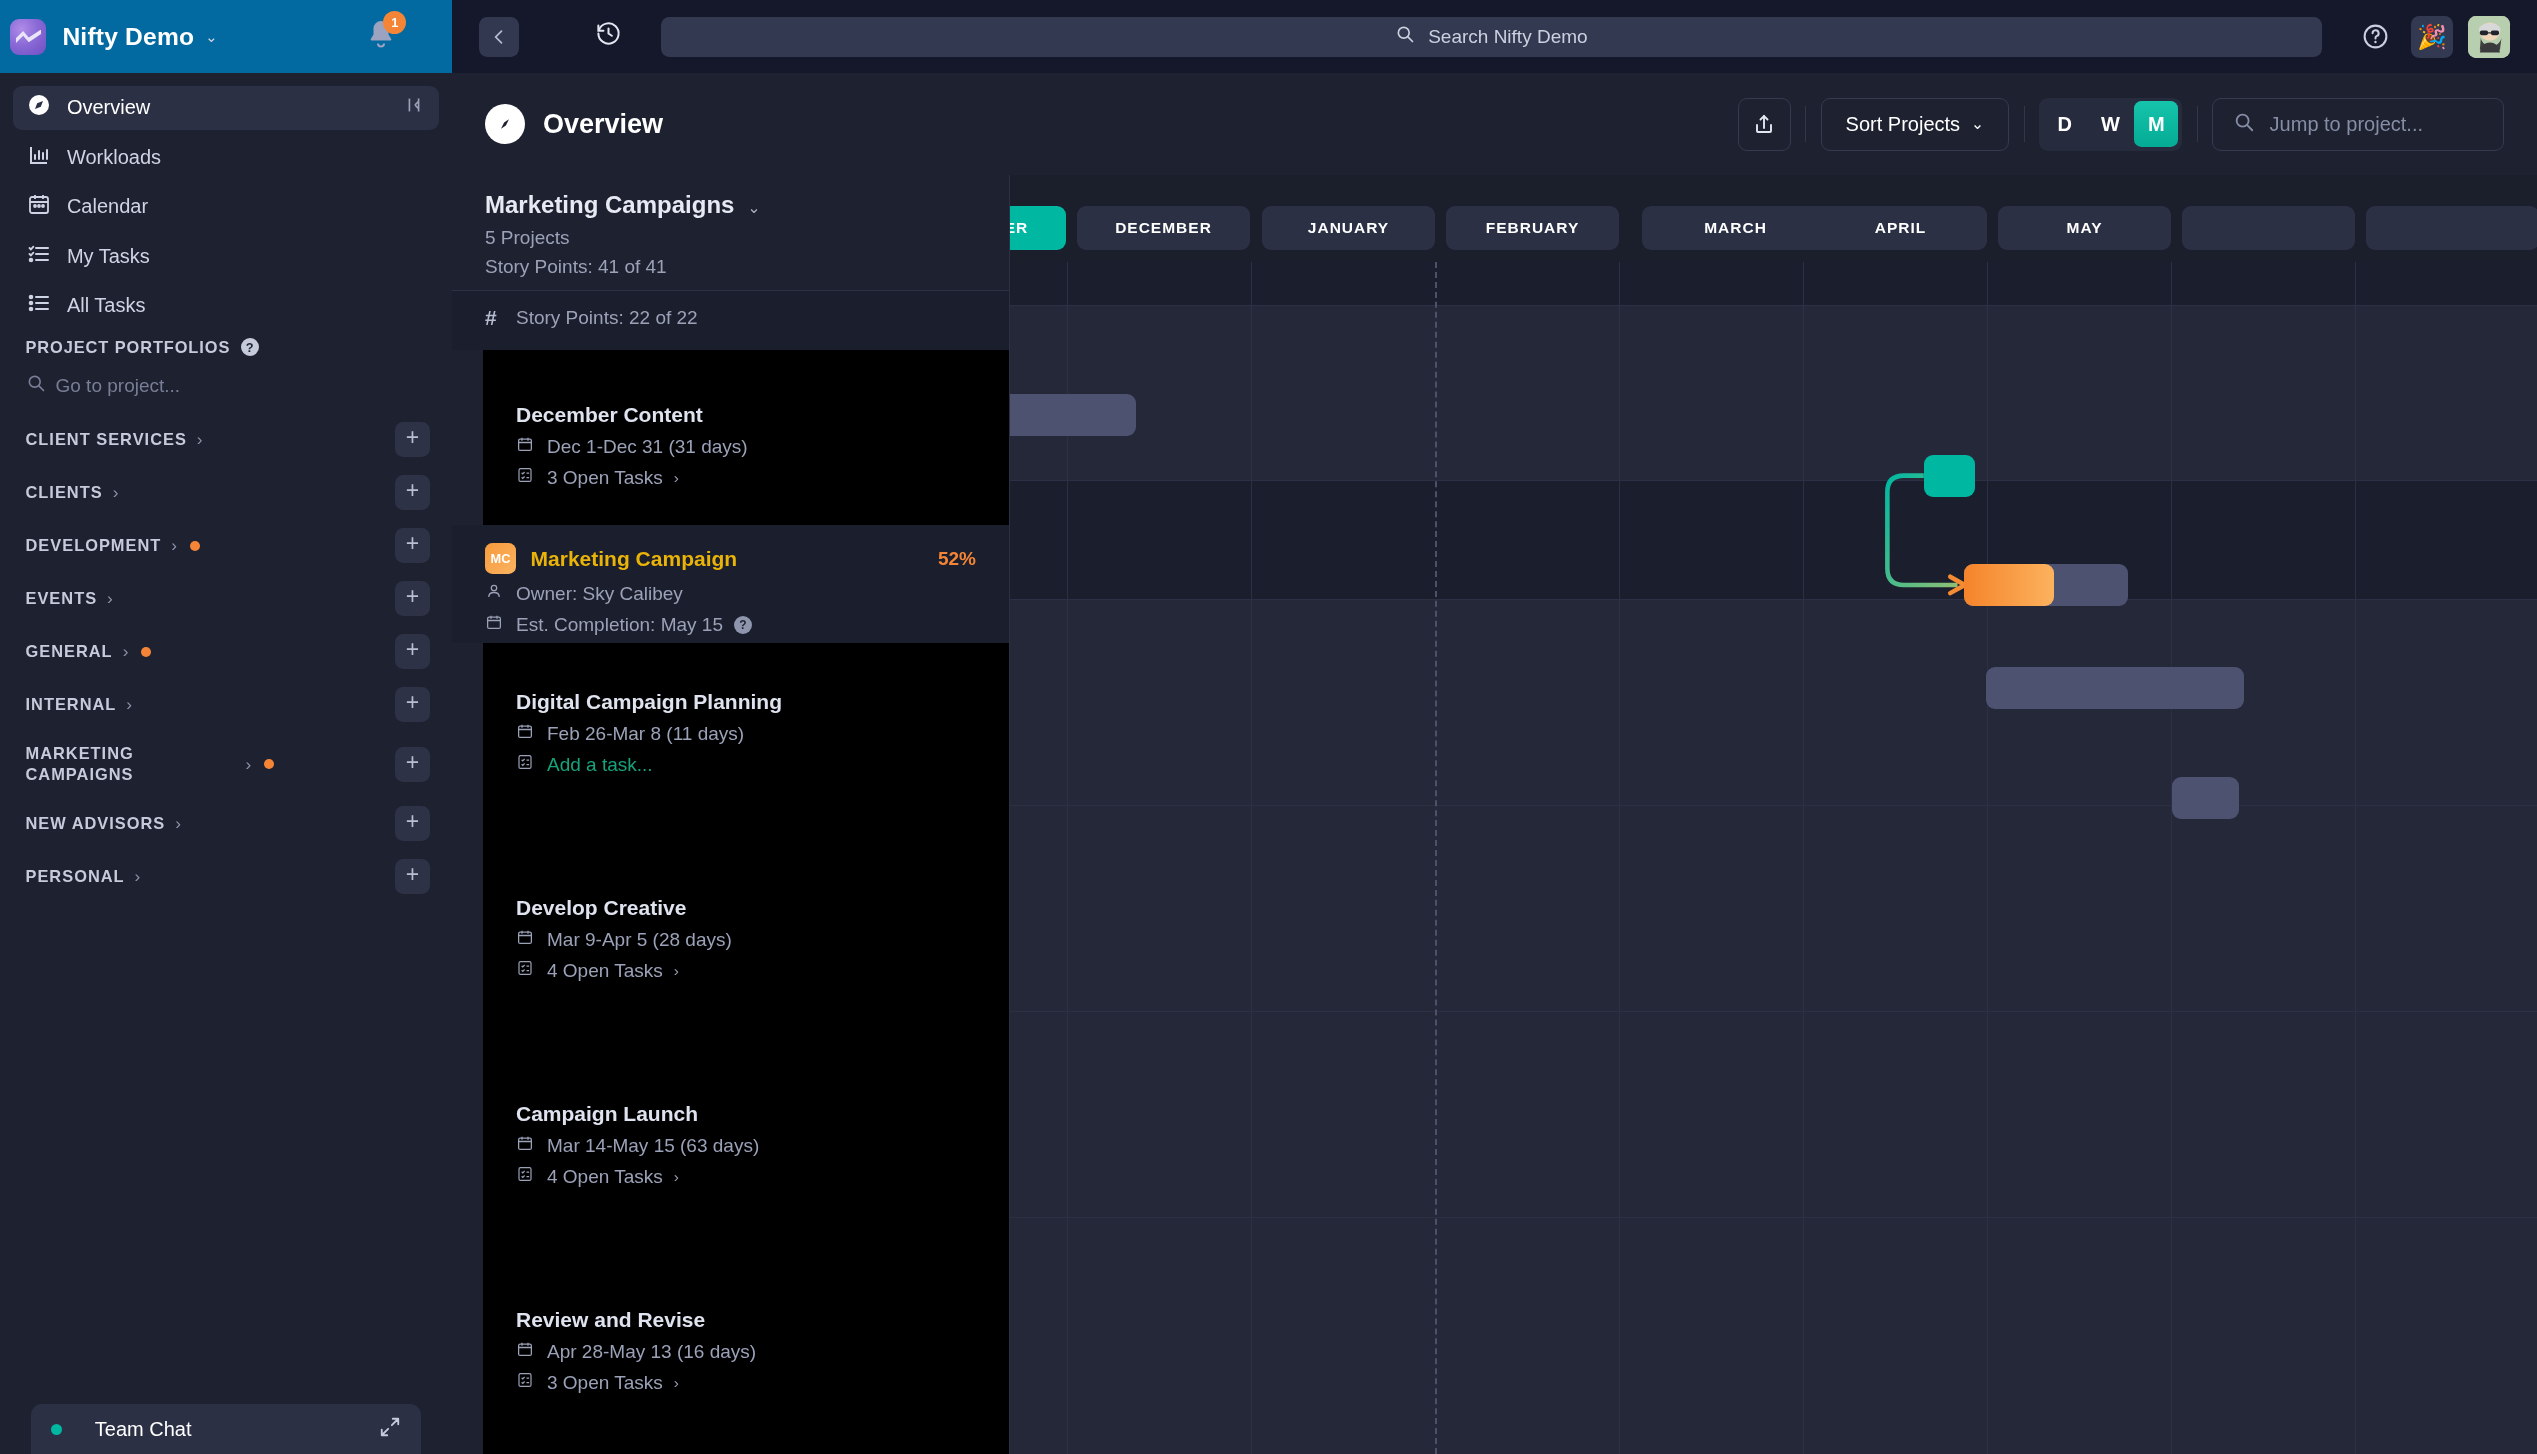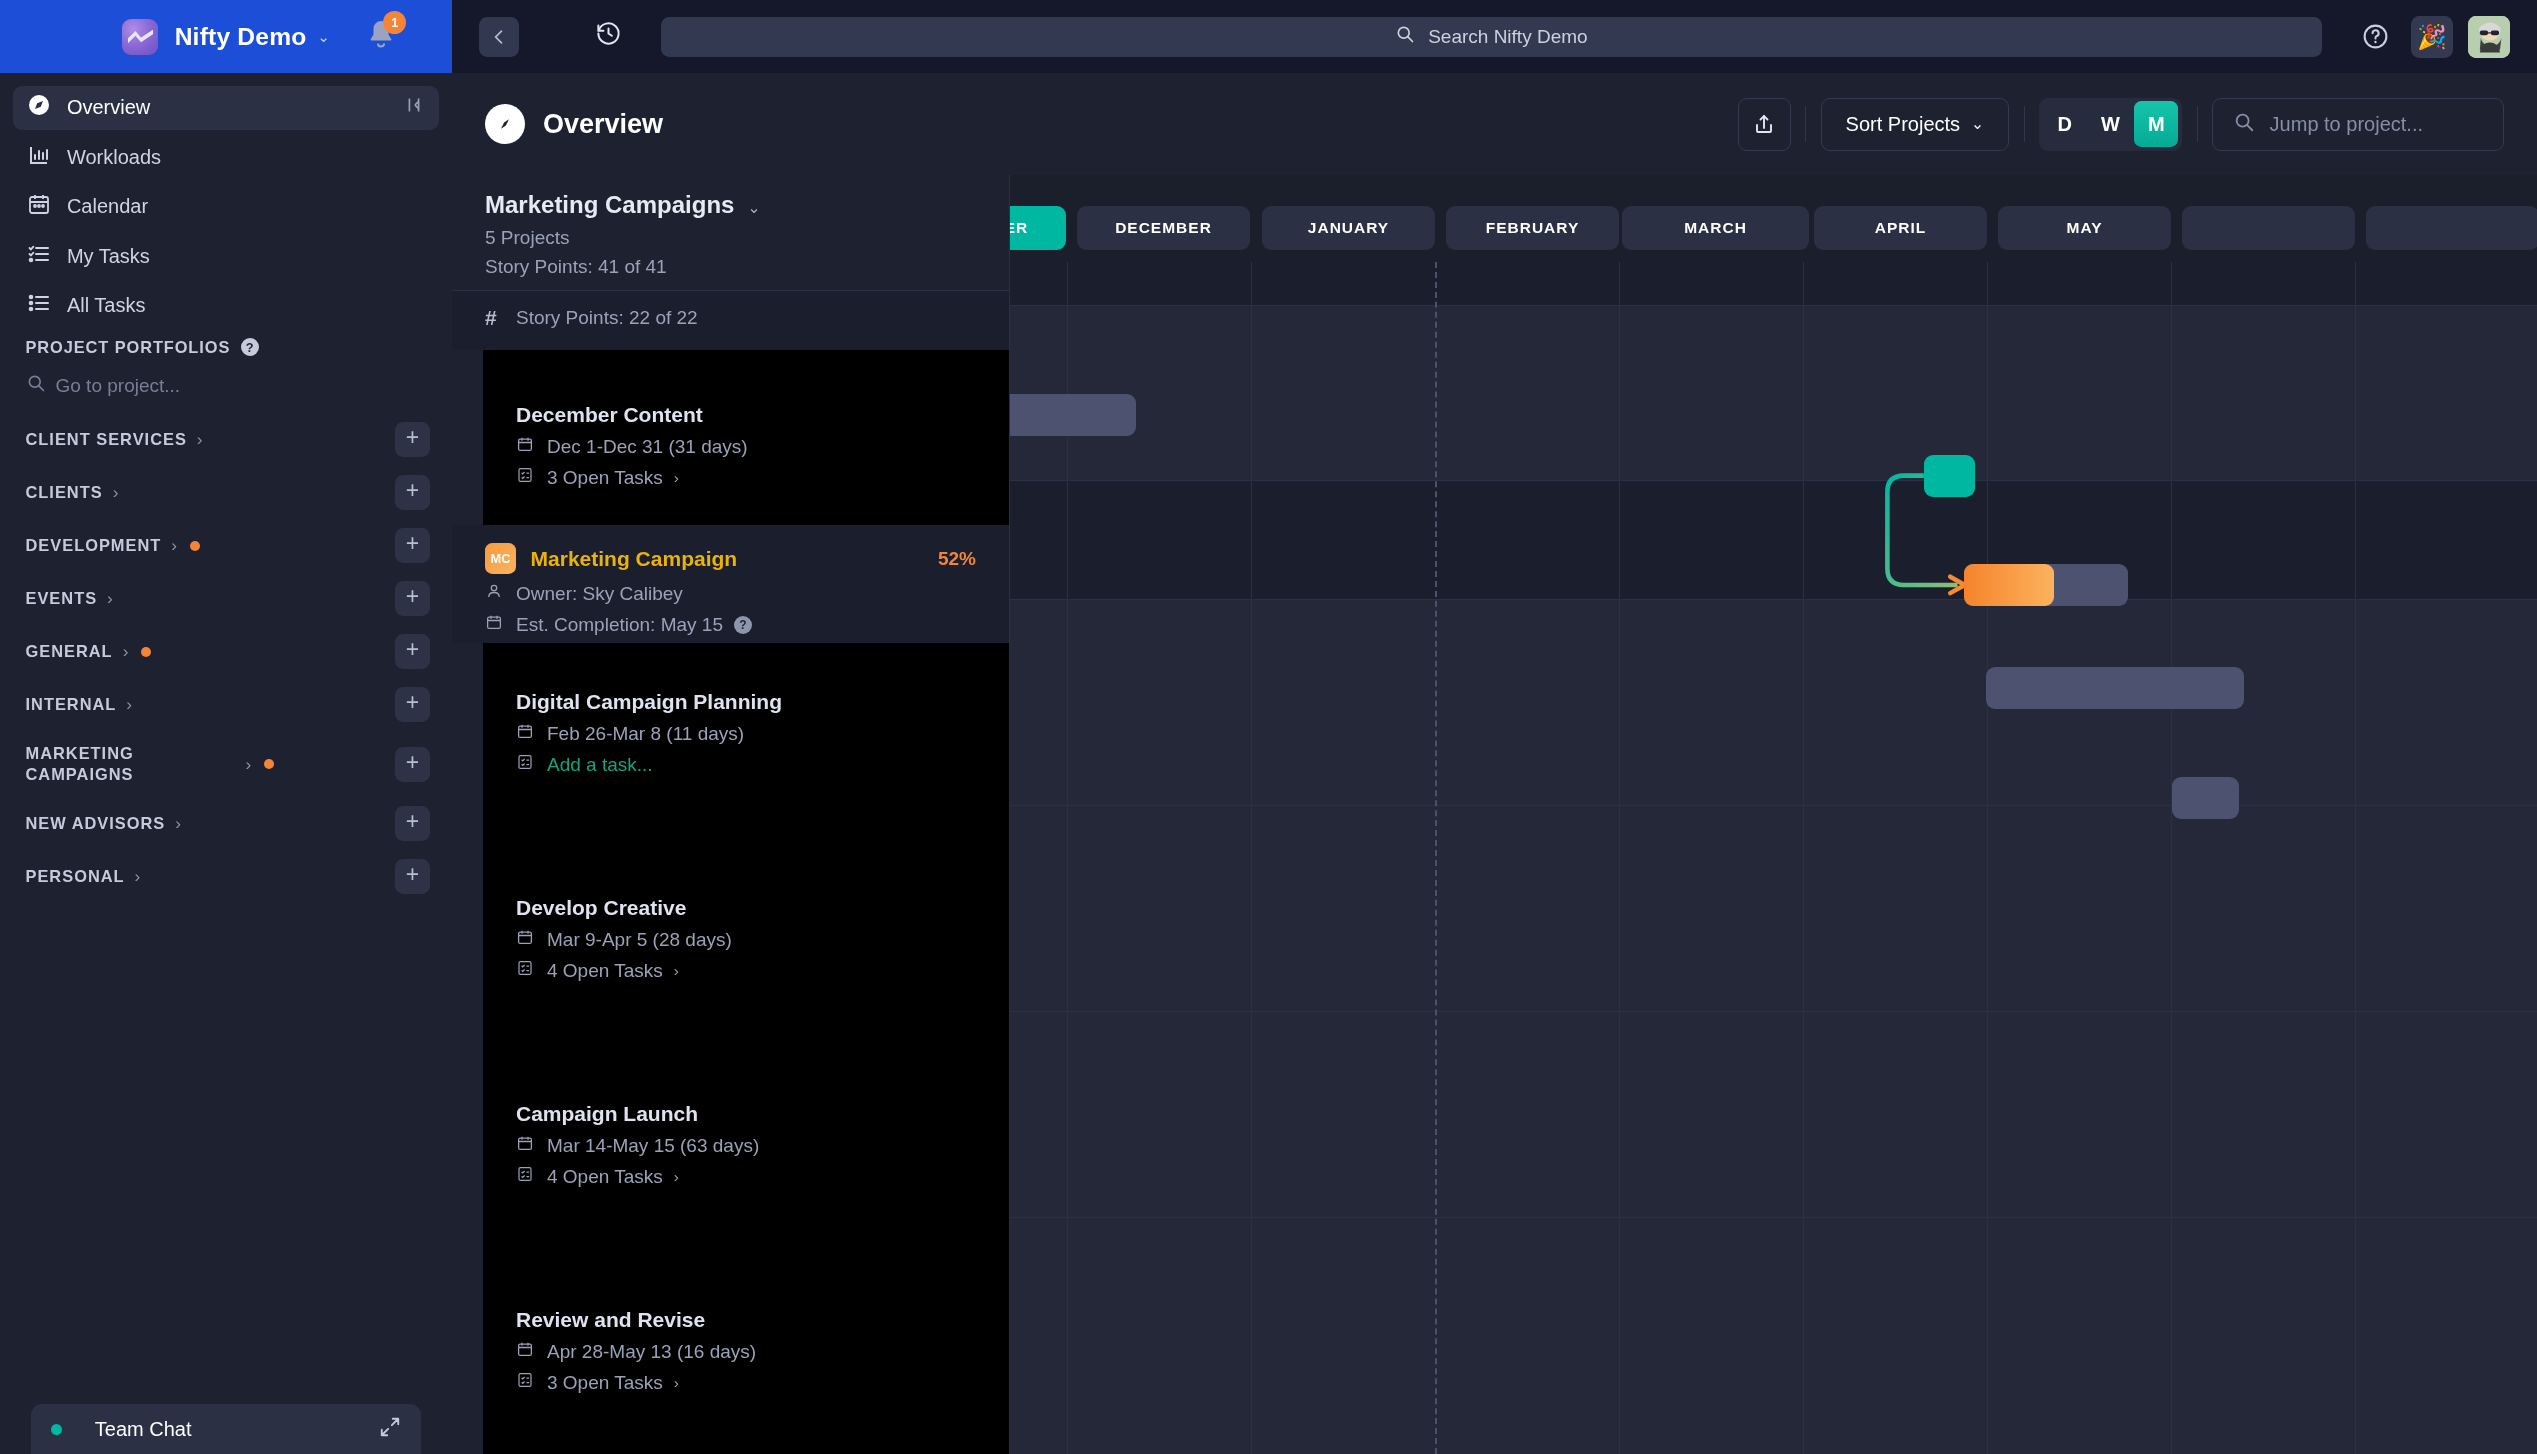--- a/index.html
+++ b/index.html
@@ -16,24 +16,23 @@
     position: absolute; top: 0; left: 0; width: 100%; height: 3.6px;
     background: #0f5c55;
   }
 
   
   .sidebar {
     position: absolute; left: 0; top: 0; width: 452px; height: 1455px;
     background: #1e2130;
   }
   .sidebar-brand {
-    height: 73px; background: #1d4ed8;
+    height: 73px; background: #0369a1;
     display: flex; align-items: center; padding: 0 10px;
     position: relative;
-    justify-content: center;
   }
   .logo {
     width: 36px; height: 36px; border-radius: 9px; flex: 0 0 auto;
     background: radial-gradient(circle at 32% 28%, #b08ce8 0%, #8a6ad6 45%, #6f4fc4 100%);
     position: relative; overflow: hidden;
   }
   .logo::after {
     content:""; position:absolute; left:5.5px; top:11px; width:25.5px; height:14.6px;
     background:#e9e4f8;
     clip-path: polygon(0% 62%, 30% 10%, 52% 55%, 100% 0%, 100% 30%, 52% 88%, 30% 42%, 0% 96%);
@@ -531,21 +530,21 @@
   <div class="grid-v" style="left:793px;"></div>
   <div class="grid-v" style="left:977px;"></div>
   <div class="grid-v" style="left:1161px;"></div>
   <div class="grid-v" style="left:1345px;"></div>
 
   <div class="gantt-header">
     <div class="month-chip current" style="left:-117px; width:173px;">NOVEMBER</div>
     <div class="month-chip" style="left:67px;  width:173px;">DECEMBER</div>
     <div class="month-chip" style="left:252px; width:173px;">JANUARY</div>
     <div class="month-chip" style="left:436px; width:173px;">FEBRUARY</div>
-    <div class="month-chip" style="left:612px; width:187px;">MARCH</div>
+    <div class="month-chip" style="left:632px; width:187px;">MARCH</div>
     <div class="month-chip" style="left:804px; width:173px;">APRIL</div>
     <div class="month-chip" style="left:988px; width:173px;">MAY</div>
     <div class="month-chip" style="left:1172px; width:173px;"></div>
     <div class="month-chip" style="left:1356px; width:173px;"></div>
   </div>
 
   <svg class="dep-svg" viewBox="0 0 1676 1404" width="1528" height="1280">
     <defs>
       <linearGradient id="depgrad" x1="0" y1="0" x2="1" y2="1">
         <stop offset="0%" stop-color="#00b8a2"></stop>

